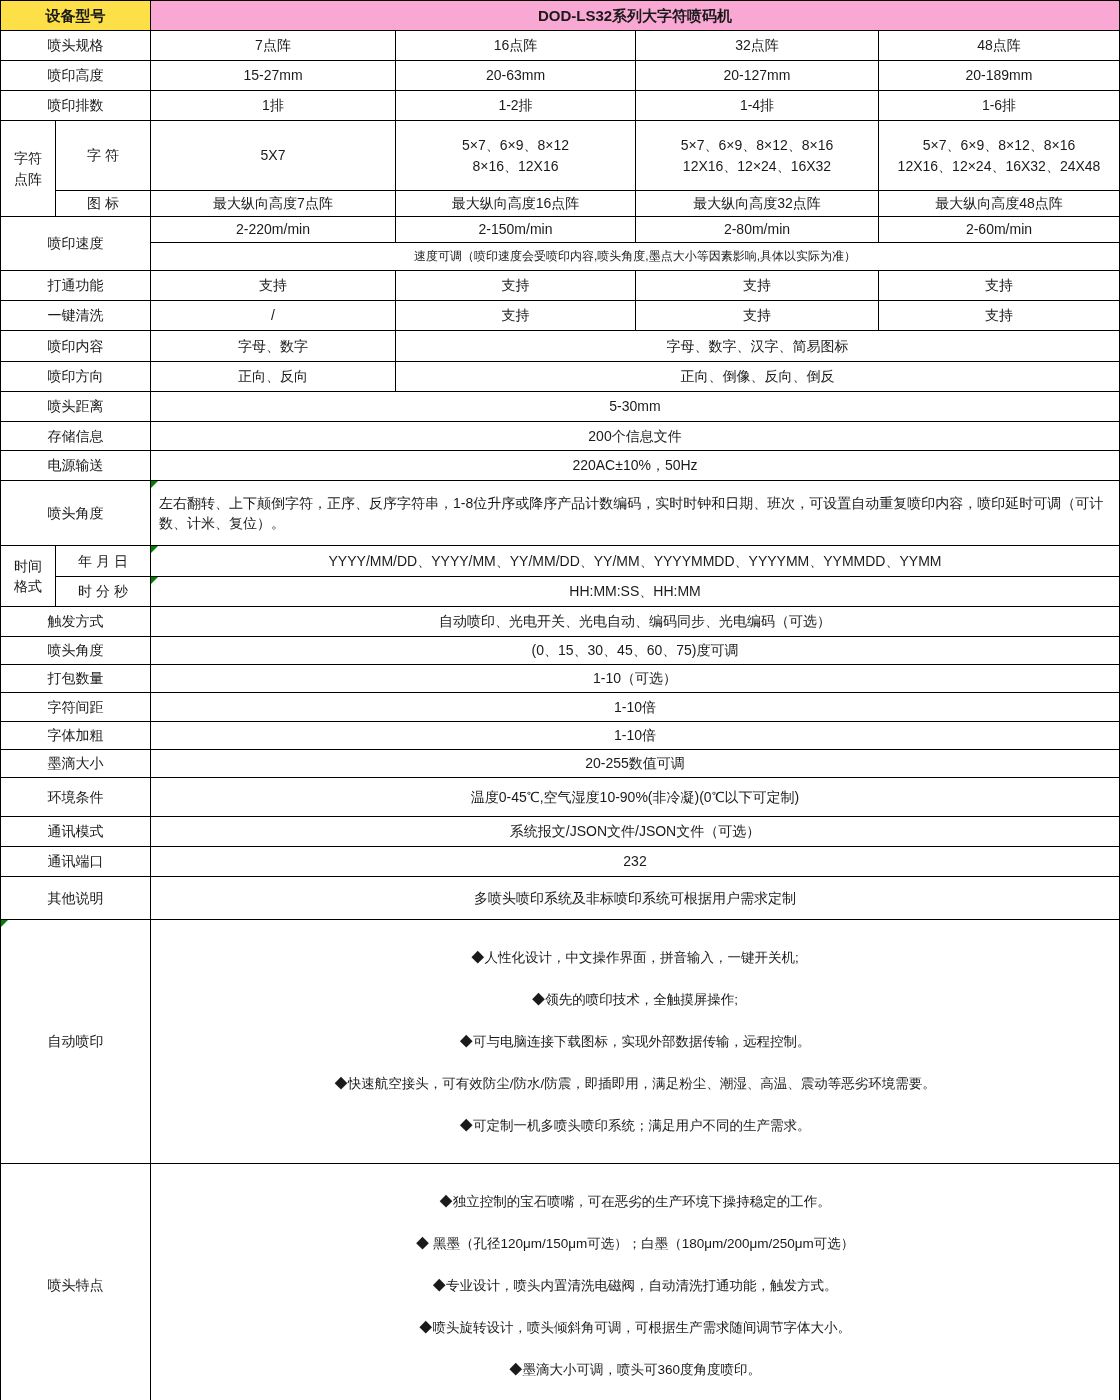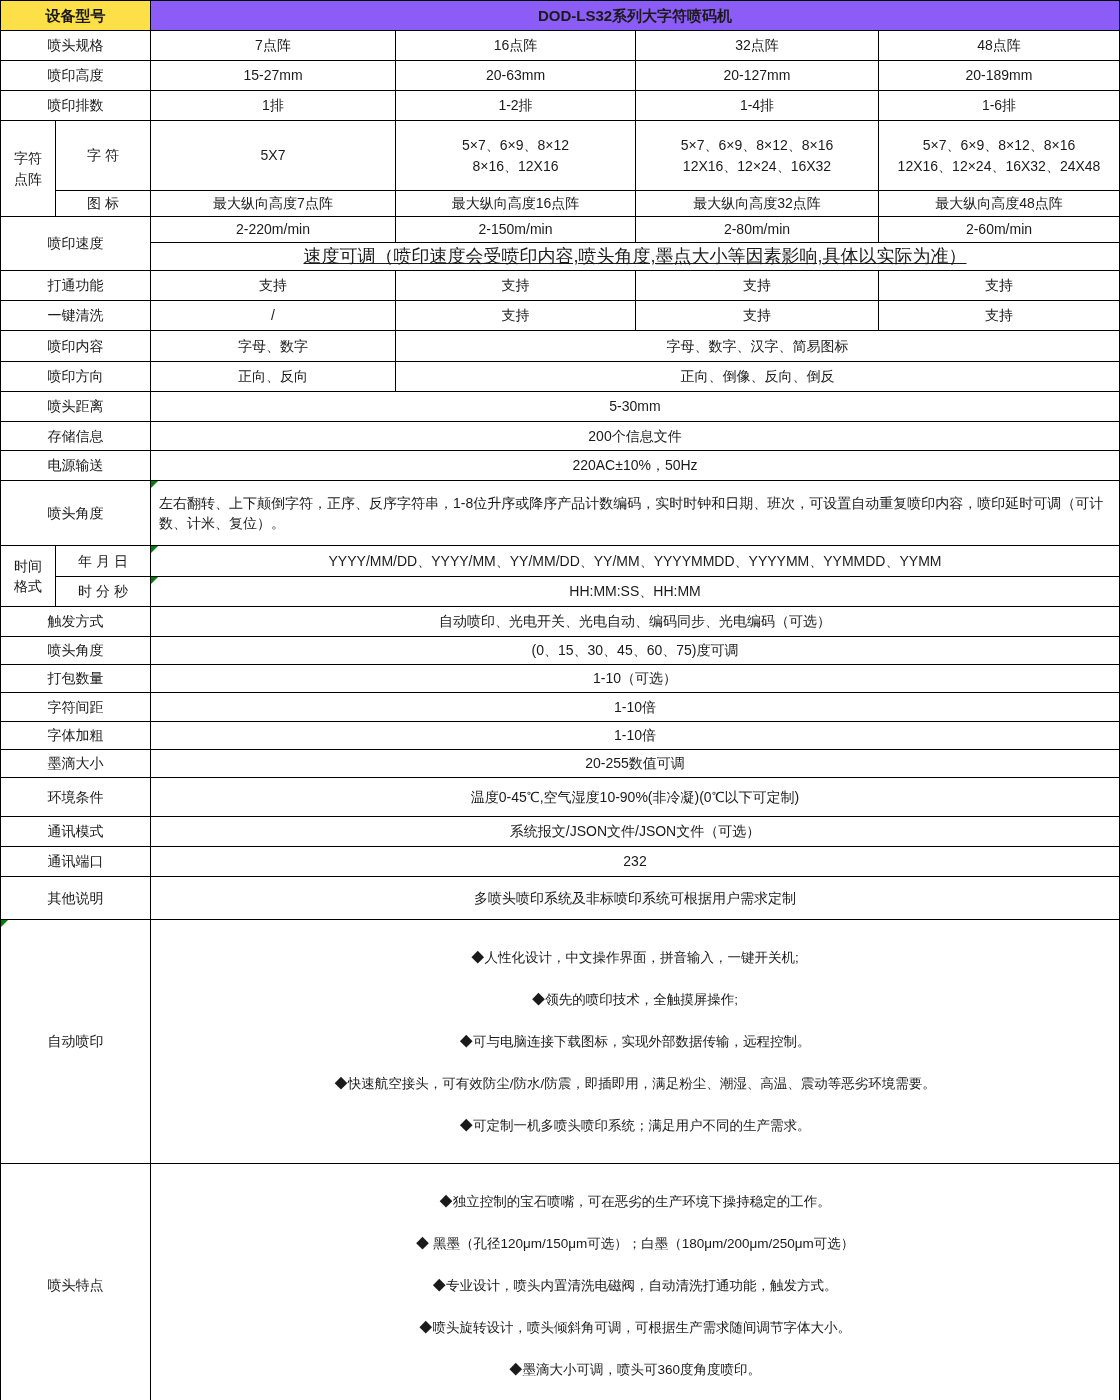--- a/index.html
+++ b/index.html
@@ -1,23 +1,23 @@
 <!DOCTYPE html>
 <html><head>
 <meta charset="utf-8">
 <style>
   html,body{margin:0;padding:0;background:#fff;}
   body{width:1120px;font-family:"Liberation Sans",sans-serif;color:#1a1a1a;}
   table{border-collapse:collapse;table-layout:fixed;width:1119px;margin:0;}
   td,th{border:1px solid #000;font-weight:normal;text-align:center;vertical-align:middle;
         font-size:14px;padding:0 4px;overflow:hidden;white-space:pre-line;line-height:1.45;}
   .hdr-label{background:#fde047;font-weight:bold;font-size:15px;}
-  .hdr-title{background:#8b5cf6;font-weight:bold;font-size:15px;}
+  .hdr-title{background:#f9a8d4;font-weight:bold;font-size:15px;}
   .left{text-align:left;padding-left:8px;margin-left:30px;}
-  .note{font-size:18px;text-decoration:underline;}
+  .note{font-size:12px;}
   .section-text{text-align:center;font-size:13.5px;line-height:21px;padding:6px 8px;vertical-align:middle;}
   .flag{position:relative;}
   .flag::before{content:"";position:absolute;top:0;left:0;width:0;height:0;
                 border-top:7px solid #008000;border-right:7px solid transparent;}
   td{position:relative;}
 </style>
 </head>
 <body>
 
 <table>

